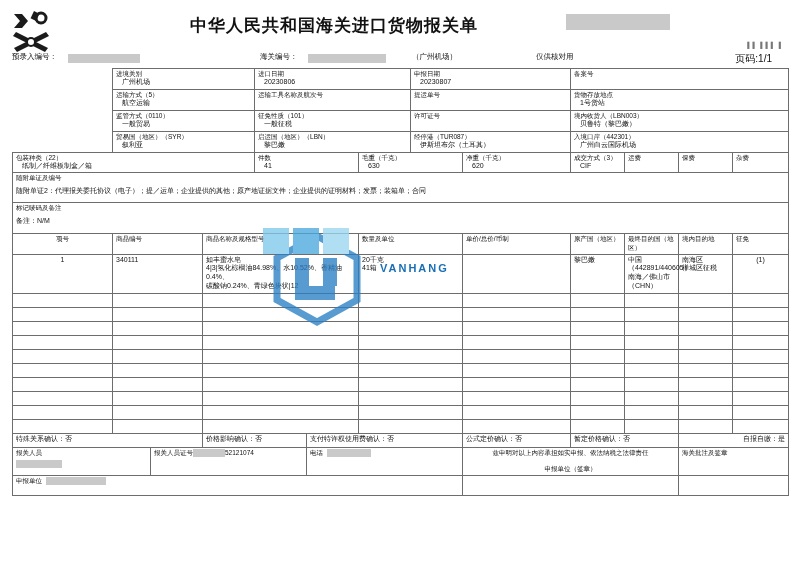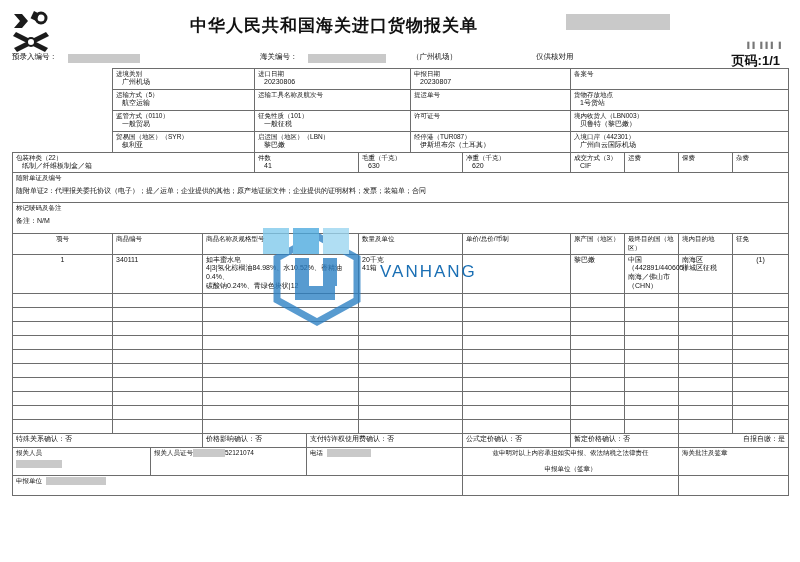--- a/index.html
+++ b/index.html
@@ -68,24 +68,23 @@
     top: 52px;
     width: 776px;
     height: 14px;
     font-size: 7.5px;
     text-align: right;
   }
   .toprow .cell { position: absolute; top: 0; white-space: nowrap; }
   .toprow .lbl { color: #111; }
   .pageno {
     position: absolute;
-    right: 8px;
+    right: 16px;
     top: 0;
-    font-size: 13px;
-    font-weight: bold;
+    font-size: 10px;
   }
   
   table.grid {
     position: absolute;
     left: 12px;
     top: 68px;
     width: 776px;
     border-collapse: collapse;
     table-layout: fixed;
   }
@@ -122,22 +121,22 @@
     top: 228px;
     width: 330px;
     height: 100px;
     pointer-events: none;
     opacity: 0.92;
   }
   .wm-text {
     position: absolute;
     left: 380px;
     top: 262px;
-    font-size: 17px;
-    font-weight: normal;
+    font-size: 11px;
+    font-weight: bold;
     color: #1a6fb4;
     letter-spacing: 2px;
     white-space: nowrap;
   }
   .wm-text2 {
     position: absolute;
     left: 380px;
     top: 292px;
     font-size: 14px;
     font-weight: bold;

